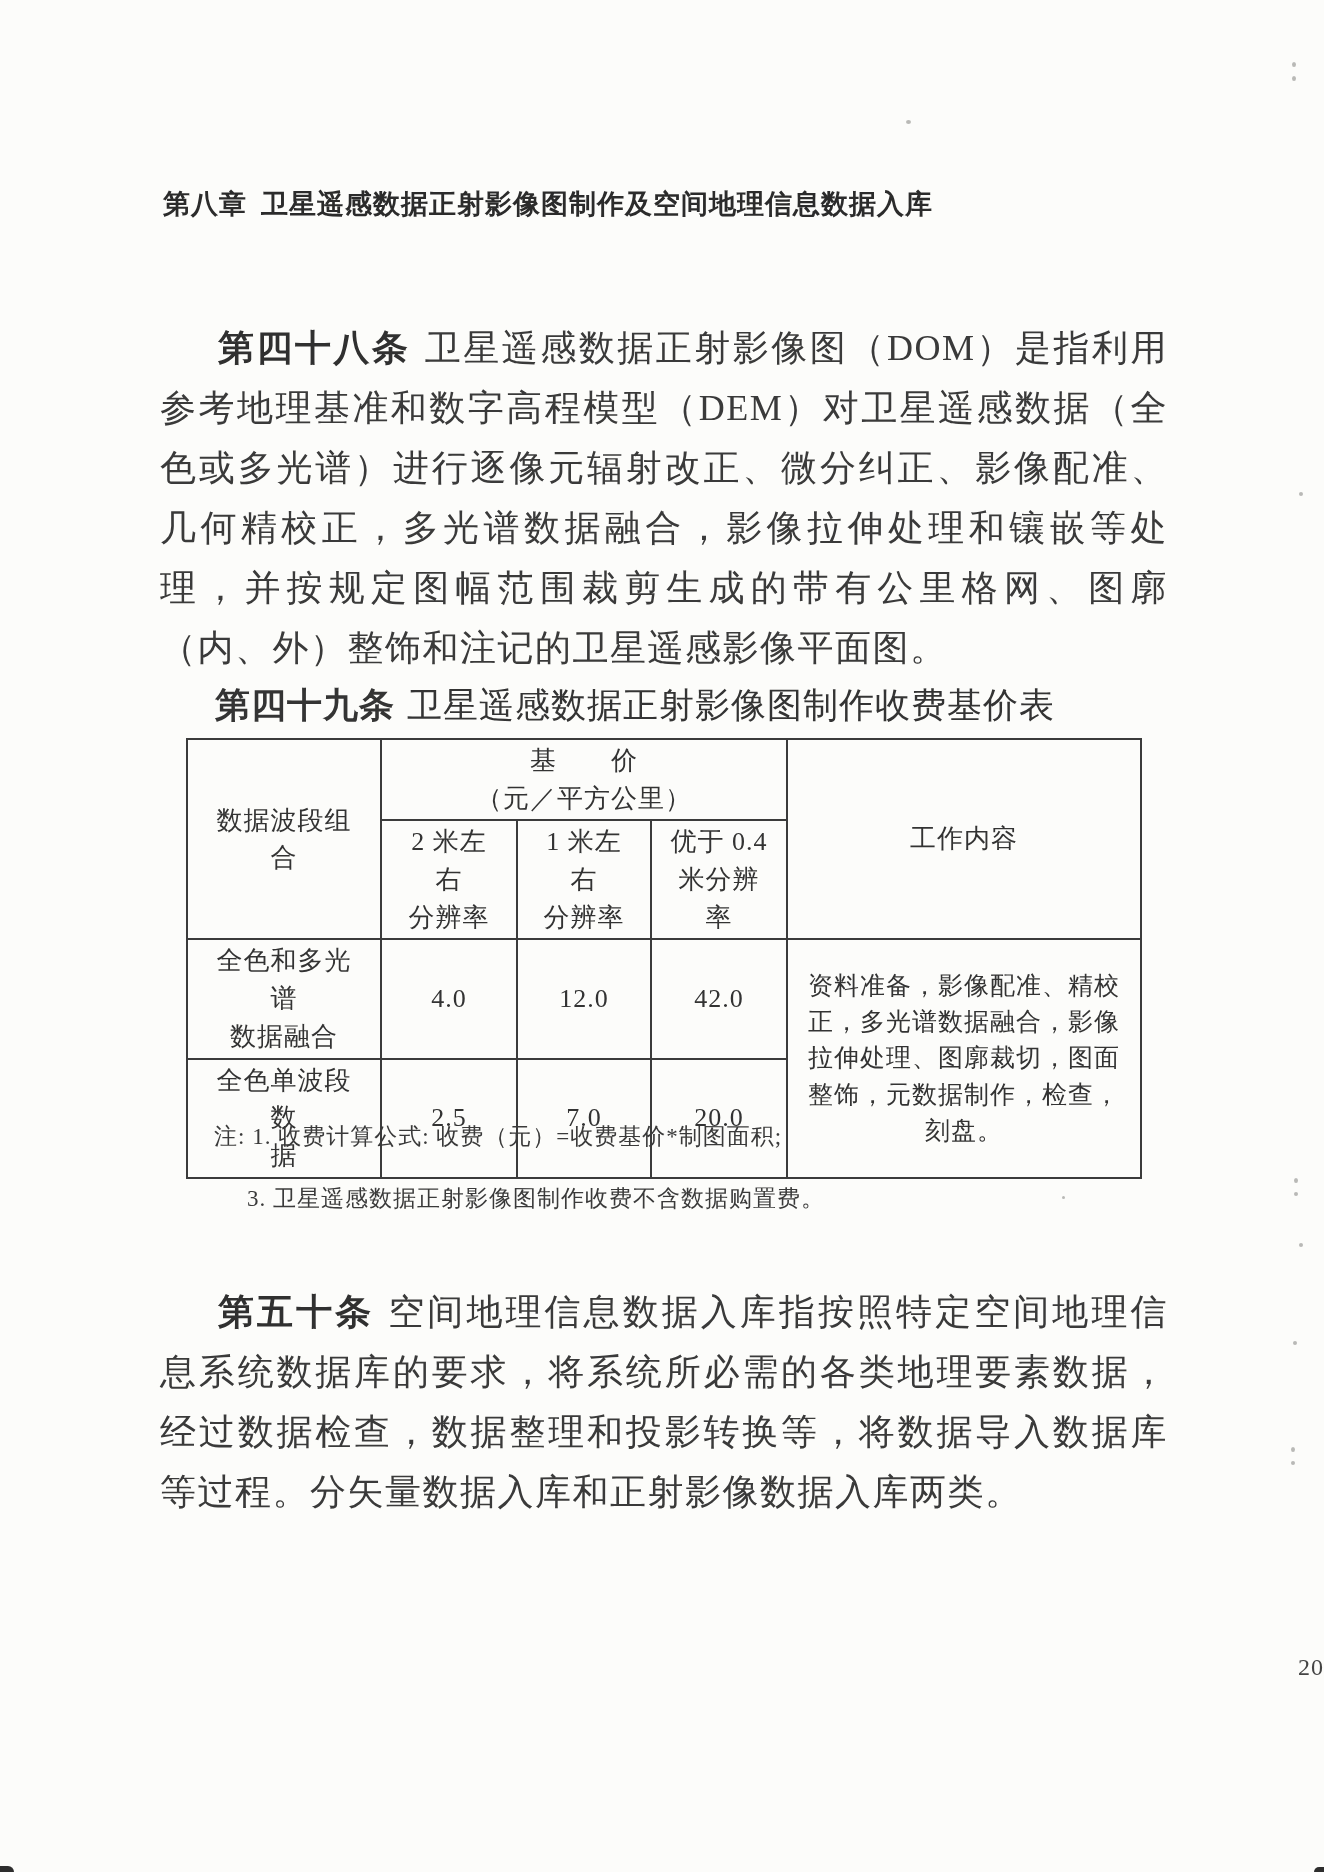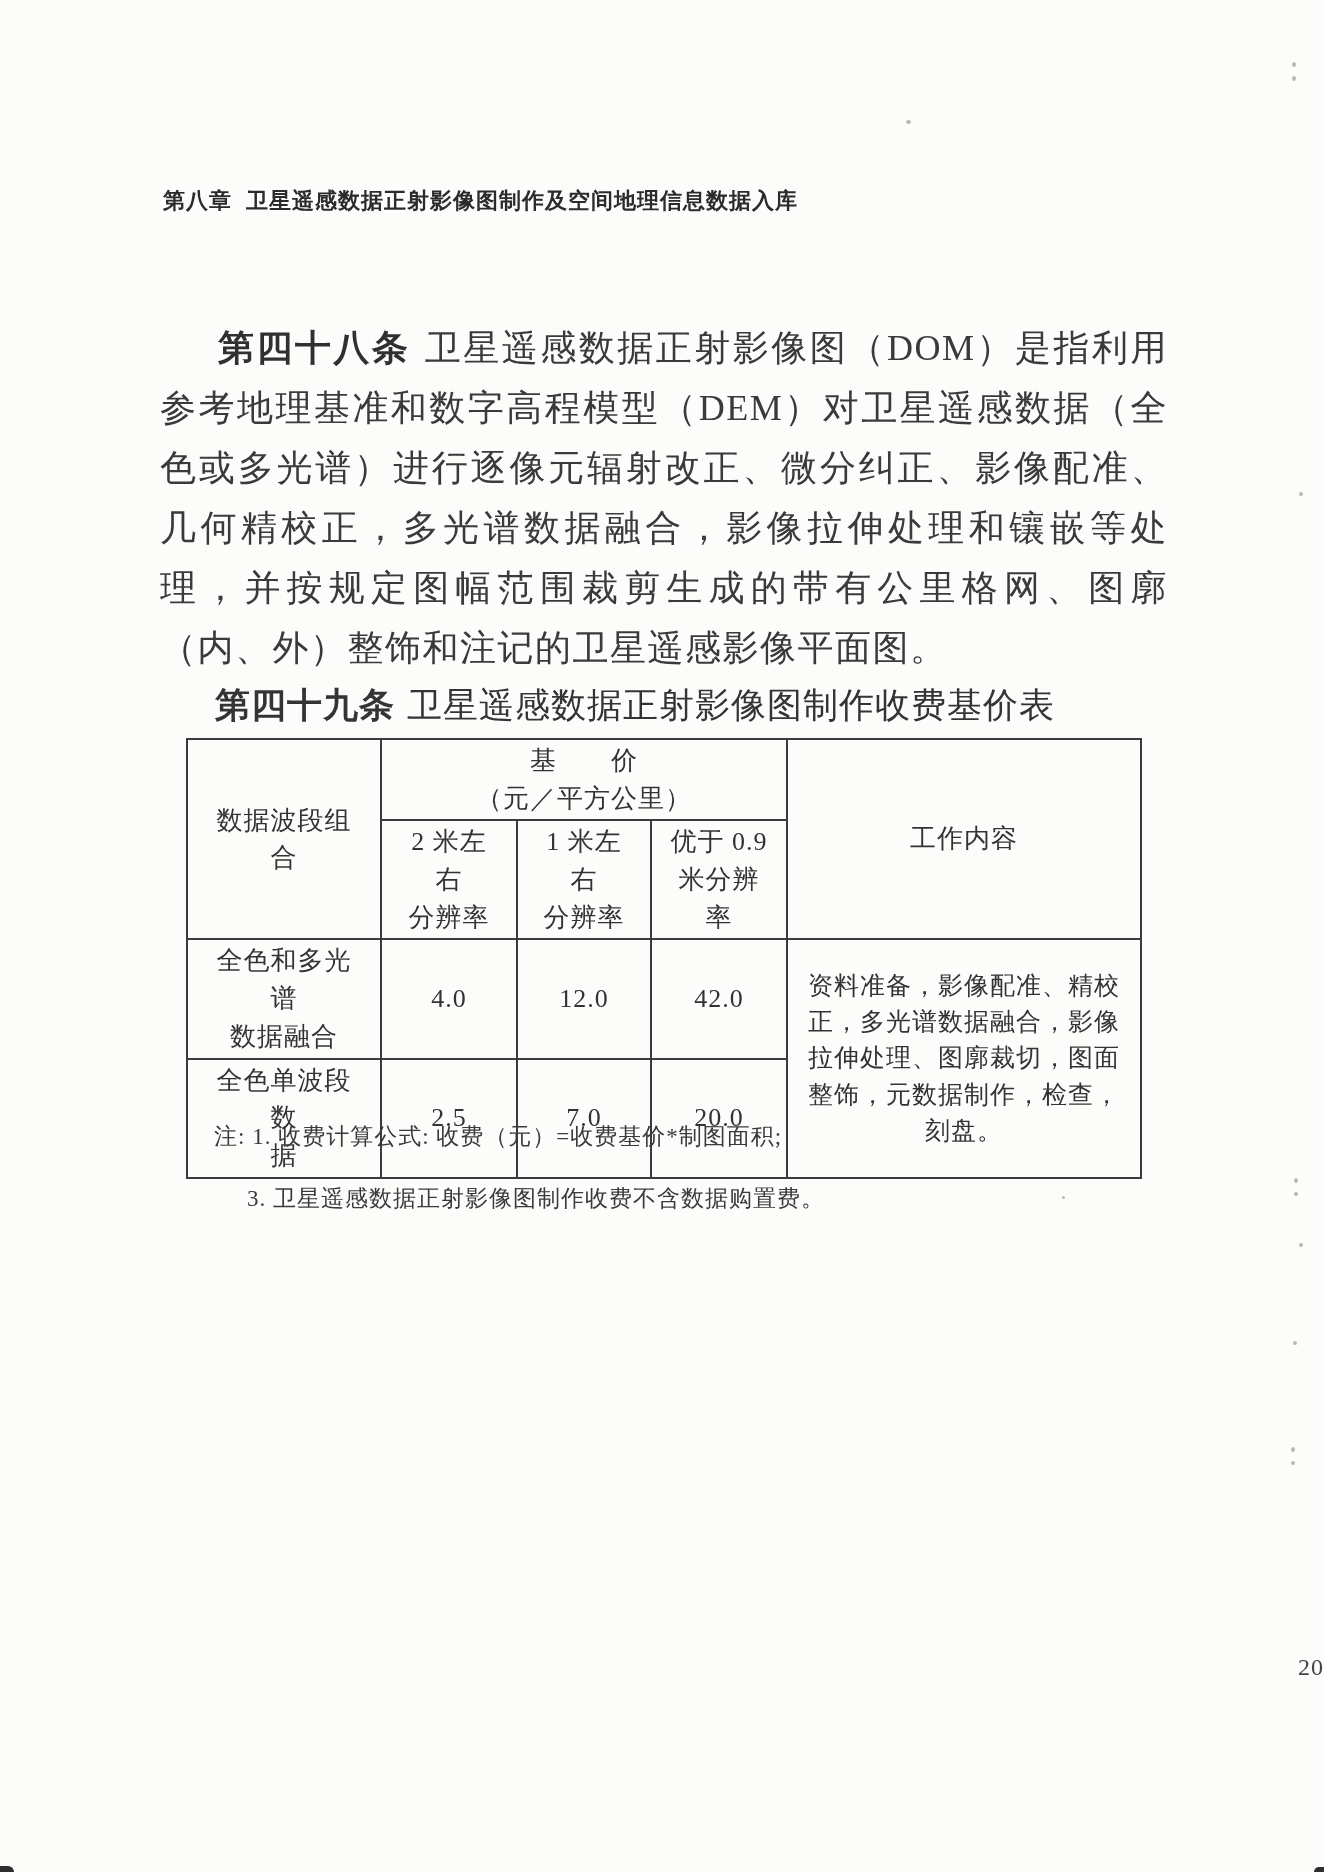--- a/index.html
+++ b/index.html
@@ -10,21 +10,21 @@
     color:#383838;
     position:relative;
     overflow:hidden;
   }
   .page{position:absolute;inset:0;}
 
   .chapter-title{
     position:absolute;left:163px;top:186px;width:1010px;
     margin:0;
     font-family:"Liberation Sans","DejaVu Sans",sans-serif;
-    font-size:22px;font-weight:700;color:#2b2b2b;
+    font-size:27px;font-weight:700;color:#2b2b2b;
     letter-spacing:1px;white-space:nowrap;
   }
   .chapter-title .chapter-no{margin-right:14px;}
 
   .para{
     position:absolute;left:160px;width:1008px;margin:0;
     font-size:36px;line-height:60px;letter-spacing:1.5px;
     text-align:justify;text-indent:58px;color:#3a3a3a;
   }
   .para .article-label{font-weight:700;color:#303030;margin-right:14px;}
@@ -118,21 +118,21 @@
         <th rowspan="2">数据波段组合</th>
         <th colspan="3">基　　价
 （元／平方公里）</th>
         <th rowspan="2">工作内容</th>
       </tr>
       <tr class="row-subheads">
         <th>2 米左右
 分辨率</th>
         <th>1 米左右
 分辨率</th>
-        <th>优于 0.9
+        <th>优于 0.4
 米分辨率</th>
       </tr>
     </thead>
     <tbody>
       <tr class="row-body-1">
         <td>全色和多光谱
 数据融合</td>
         <td class="cell-number">4.0</td>
         <td class="cell-number">12.0</td>
         <td class="cell-number">42.0</td>
@@ -146,20 +146,21 @@
         <td class="cell-number">20.0</td>
       </tr>
     </tbody>
   </table>
 
   <div class="notes">
     <div class="note note-1">注: 1. 收费计算公式: 收费（元）=收费基价*制图面积;</div>
     <div class="note note-3">3. 卫星遥感数据正射影像图制作收费不含数据购置费。</div>
   </div>
 
+  <p class="para para-50"><span class="article-label">第五十条</span><span>空间地理信息数据入库指按照特定空间地理信息系统数据库的要求，将系统所必需的各类地理要素数据，经过数据检查，数据整理和投影转换等，将数据导入数据库等过程。分矢量数据入库和正射影像数据入库两类。</span></p>
 
   <div class="page-number">20</div>
 
   <div class="artifact a1"></div>
   <div class="artifact a2"></div>
   <div class="artifact a3"></div>
   <div class="artifact a4"></div>
   <div class="artifact a5"></div>
   <div class="artifact a6"></div>
   <div class="artifact a7"></div>

